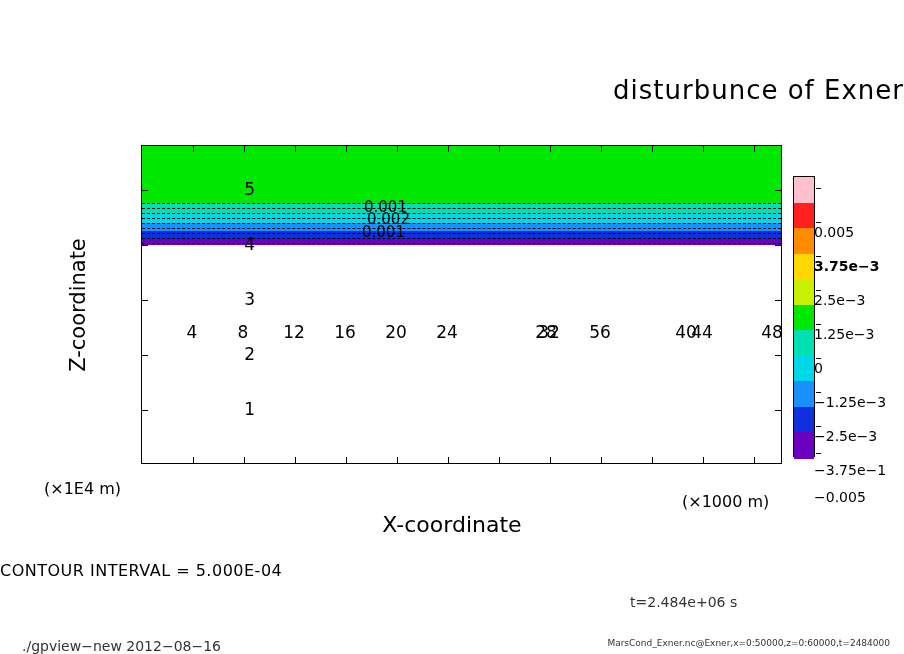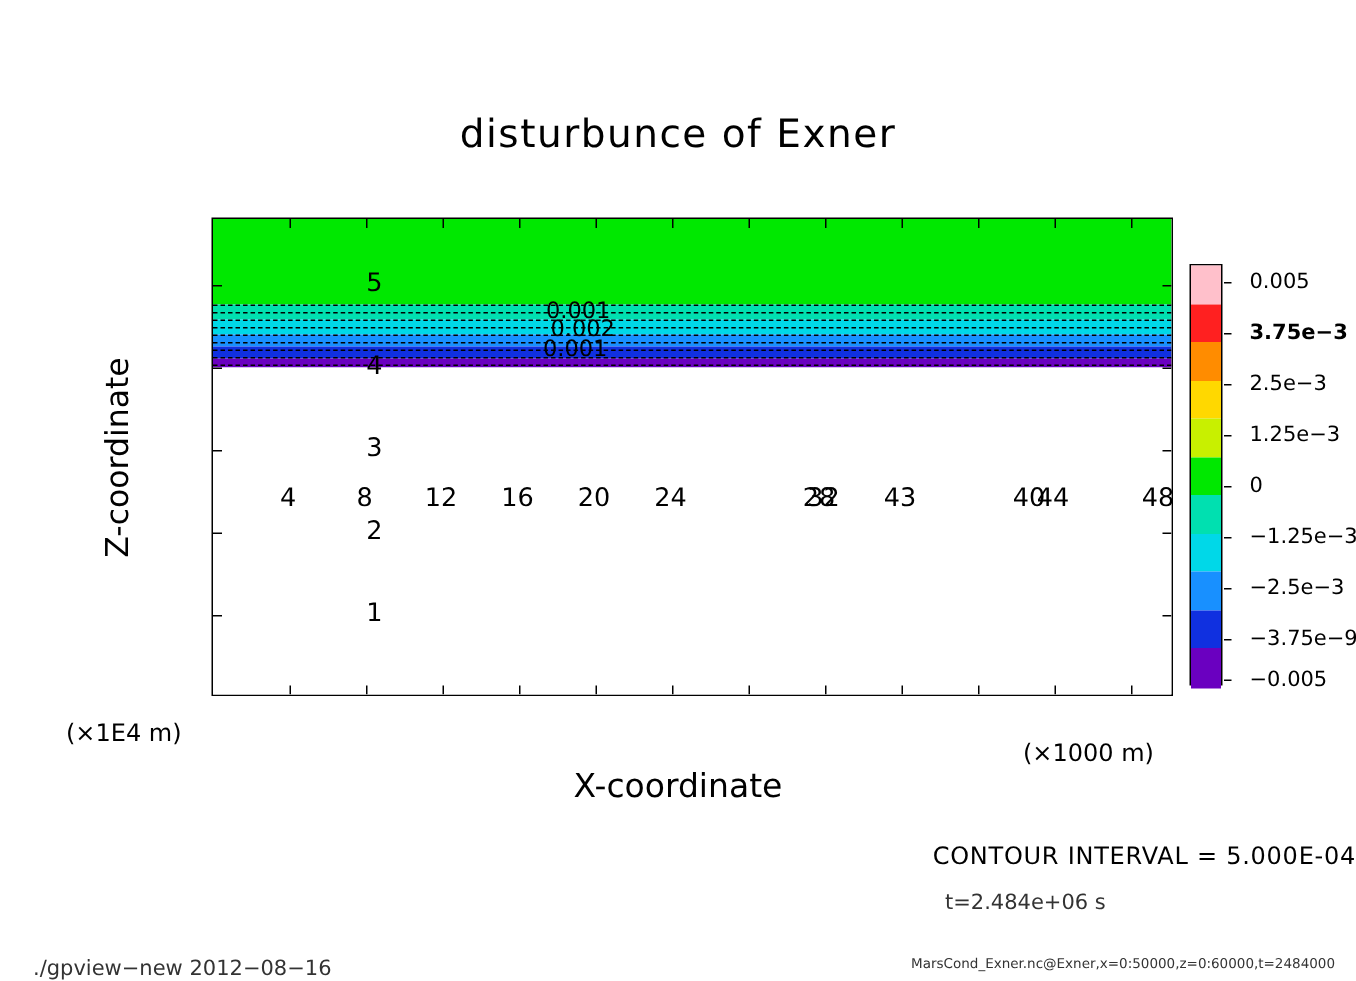--- a/index.html
+++ b/index.html
@@ -6,21 +6,21 @@
   body{
     width:904px;height:654px;
     background:#ffffff;
     font-family:"DejaVu Sans", sans-serif;
     position:relative;
     overflow:hidden;
   }
   .abs{position:absolute;}
   #title{
     left:0;right:0;top:75px;
-    text-align:center;
+    text-align:right;
     font-size:26px;
     letter-spacing:1px;
     color:#000;
   }
   
   #plot-frame{
     left:141px;top:145px;width:641px;height:319px;
     border:1px solid #000;
     box-sizing:border-box;
     background:#ffffff;
@@ -45,32 +45,32 @@
     left:78px;top:305px;
     font-size:21px;
     transform:translate(-50%,-50%) rotate(-90deg);
     white-space:nowrap;
   }
   #xlabel{
     left:0;right:0;top:512px;text-align:center;font-size:22px;
   }
   #xunit{left:44px;top:479px;font-size:16px;}
   #xunit2{left:682px;top:492px;font-size:16px;}
-  #contour-interval{left:0;right:0;top:561px;text-align:right;font-size:16px;letter-spacing:.5px;}
+  #contour-interval{left:0;right:0;top:561px;text-align:left;font-size:16px;letter-spacing:.5px;}
   #time-stamp{left:630px;top:594px;font-size:14px;color:#333;}
   #footer-left{left:22px;top:638px;font-size:14px;color:#333;}
   #footer-right{right:14px;top:638px;font-size:9px;color:#333;text-align:right;}
   
   #cbar{
     left:793px;top:176px;width:22px;height:281px;
     border:1px solid #000;box-sizing:border-box;
   }
   #cbar .cell{width:100%;}
   .cbtick{position:absolute;left:22px;width:5px;height:1px;background:#000;}
-  .cblab{position:absolute;left:39px;font-size:14px;color:#000;transform:translateY(-50%);white-space:nowrap;}
+  .cblab{position:absolute;left:20px;font-size:14px;color:#000;transform:translateY(-50%);white-space:nowrap;margin-top:44px;}
   .inline-lab{position:absolute;font-size:15px;color:#000;font-family:"DejaVu Sans", sans-serif;}
 </style>
 </head>
 <body>
 
 <div class="abs" id="title">disturbunce of Exner</div>
 
 <div class="abs" id="plot-frame">
   <div id="band-green"></div>
   <div class="stripe" style="top:57px;height:10px;background:#00e0b0;"></div>
@@ -132,21 +132,21 @@
 </div>
 
 <div class="abs xlab" style="left:192px;">4</div>
 <div class="abs xlab" style="left:243px;">8</div>
 <div class="abs xlab" style="left:294px;">12</div>
 <div class="abs xlab" style="left:345px;">16</div>
 <div class="abs xlab" style="left:396px;">20</div>
 <div class="abs xlab" style="left:447px;">24</div>
 <div class="abs xlab" style="left:498px;margin-left:48px;">28</div>
 <div class="abs xlab" style="left:549px;">32</div>
-<div class="abs xlab" style="left:600px;">43</div>
+<div class="abs xlab" style="left:600px;">56</div>
 <div class="abs xlab" style="left:651px;margin-left:35px;">40</div>
 <div class="abs xlab" style="left:702px;">44</div>
 <div class="abs xlab" style="left:753px;margin-left:19px;">48</div>
 
 <div class="abs ylab" style="top:409px;">1</div>
 <div class="abs ylab" style="top:354px;">2</div>
 <div class="abs ylab" style="top:299px;">3</div>
 <div class="abs ylab" style="top:244px;">4</div>
 <div class="abs ylab" style="top:189px;">5</div>
 
@@ -178,20 +178,20 @@
   <div class="cbtick" style="top:249px;"></div>
   <div class="cbtick" style="top:276px;"></div>
 
   <div class="cblab" style="top:11px;">0.005</div>
   <div class="cblab" style="top:45px;font-weight:bold;">3.75e−3</div>
   <div class="cblab" style="top:79px;">2.5e−3</div>
   <div class="cblab" style="top:113px;">1.25e−3</div>
   <div class="cblab" style="top:147px;">0</div>
   <div class="cblab" style="top:181px;">−1.25e−3</div>
   <div class="cblab" style="top:215px;">−2.5e−3</div>
-  <div class="cblab" style="top:249px;">−3.75e−9</div>
+  <div class="cblab" style="top:249px;">−3.75e−1</div>
   <div class="cblab" style="top:276px;">−0.005</div>
 </div>
 
 <div class="abs" id="contour-interval">CONTOUR INTERVAL = 5.000E-04</div>
 <div class="abs" id="time-stamp">t=2.484e+06 s</div>
 <div class="abs" id="footer-left">./gpview−new  2012−08−16</div>
 <div class="abs" id="footer-right">MarsCond_Exner.nc@Exner,x=0:50000,z=0:60000,t=2484000</div>
 
 </body></html>

